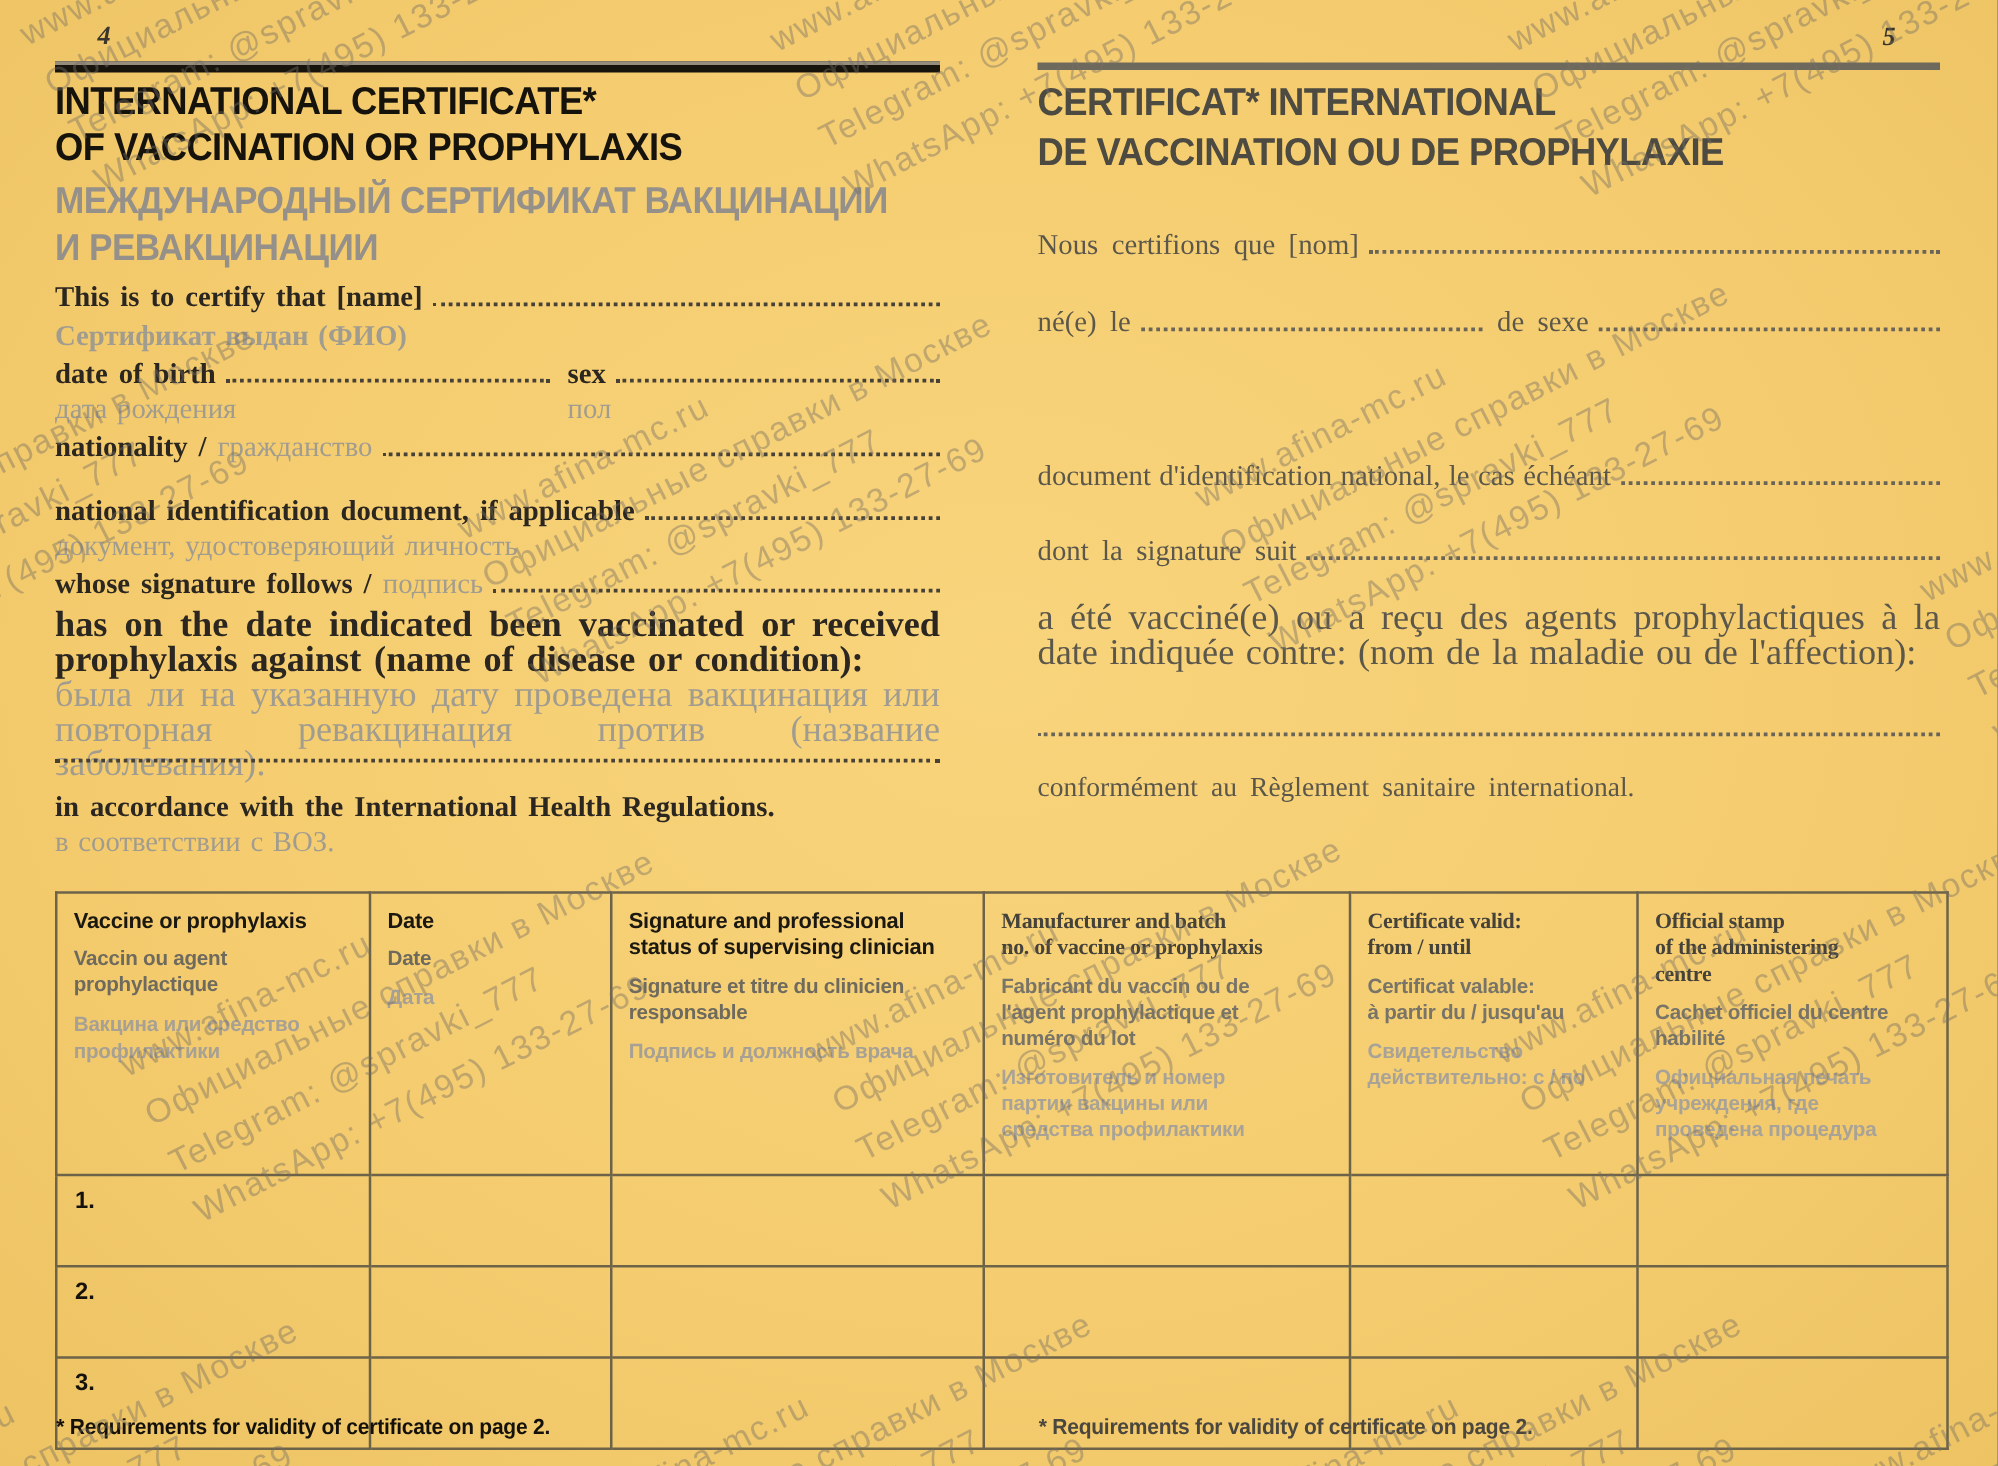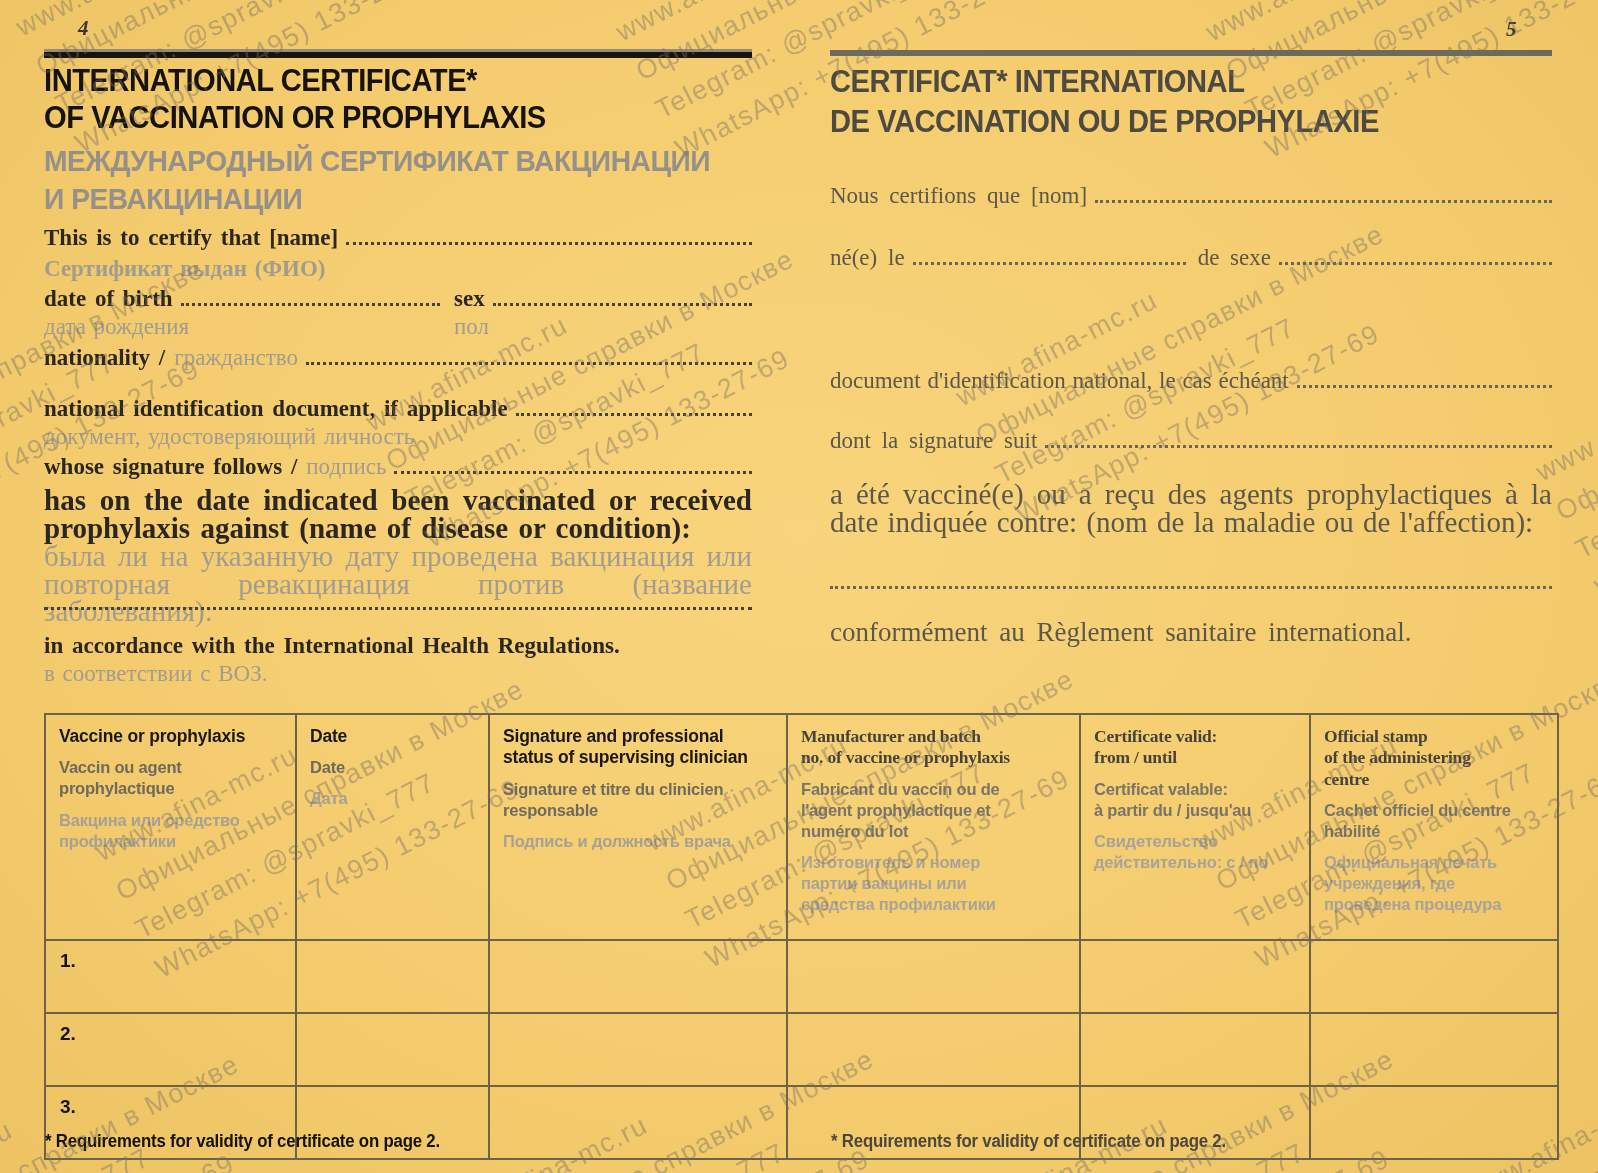--- a/index.html
+++ b/index.html
@@ -153,21 +153,21 @@
 
     <div class="fl rp-fr" style="top:428px;">
       <span>dont la signature suit</span>
       <span class="dots dots-r"></span>
     </div>
 
     <div class="just rp-fr" style="top:481px;word-spacing:2px;">a été vacciné(e) ou a reçu des agents prophylactiques à la date indiquée contre: (nom de la maladie ou de l'affection):</div>
 
     <div class="dotrule dots-r" style="top:584px;"></div>
 
-    <div class="abs rp-fr" style="top:617px;font-size:27px;">conformément au Règlement sanitaire international.</div>
+    <div class="abs rp-fr" style="top:617px;font-size:22px;">conformément au Règlement sanitaire international.</div>
   </section>
 
   <table id="vtable">
     <colgroup>
       <col style="width:251px;">
         <col style="width:193px;">
         <col style="width:298px;">
       <col style="width:293px;">
         <col style="width:230px;">
         <col style="width:248px;">

